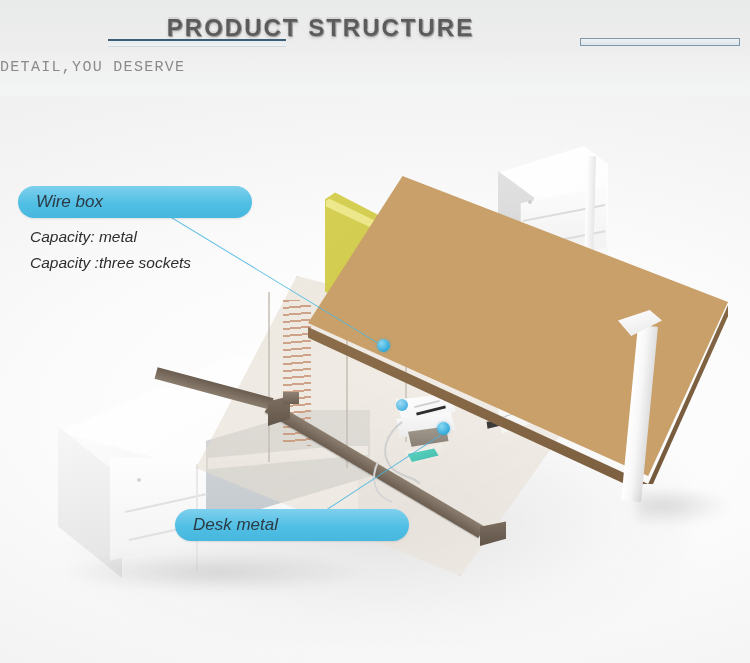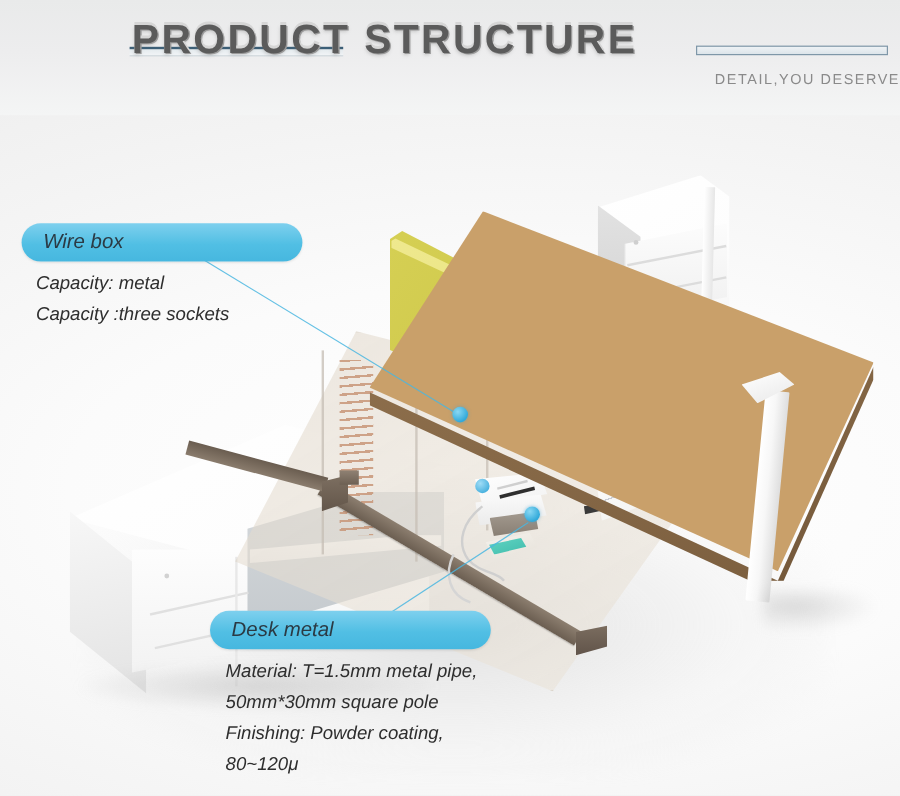--- a/index.html
+++ b/index.html
@@ -23,27 +23,27 @@
             background:linear-gradient(180deg,#e9eaea 0%, #ededee 45%, #f4f5f5 100%); }
   .hdr-line { position:absolute; height:8px; }
   .hdr-line.left  { left:108px;  top:39px; width:178px;
       border-top:2px solid #3c5f77; border-bottom:1px solid #cfd8dd; background:linear-gradient(180deg,#e4eaee,#f1f4f6); }
   .hdr-line.right { left:580px; top:38px; width:160px;
       border:1px solid #7f97a8; background:linear-gradient(180deg,#eef2f5,#dde5ea); }
 
   #title {
     position:absolute; left:0; top:14px; width:641px;
     text-align:center;
-    font-size:34px; font-weight:bold; letter-spacing:2.0px;
+    font-size:24px; font-weight:bold; letter-spacing:2.0px;
     color:#5b5b5b;
     text-shadow: 0 -2px 0 #d6d6d6, 1px 1px 0 #9a9a9a, 0 2px 3px rgba(120,120,120,.35);
   }
   #subtitle {
     position:absolute; left:0; top:59px; width:750px;
-    text-align:right; font-size:12px; letter-spacing:1.3px; color:#8a8a8a;
+    text-align:left; font-size:15px; letter-spacing:1.3px; color:#8a8a8a;font-family:Liberation Mono, monospace;
   }
 
   
   #scene { position:absolute; left:0; top:96px; width:750px; height:567px; }
   #floorglow { position:absolute; left:70px; top:300px; width:620px; height:250px;
      background:radial-gradient(ellipse at 50% 50%, rgba(205,205,205,.55) 0%, rgba(230,230,230,.25) 55%, rgba(255,255,255,0) 80%);
      filter:blur(6px); }
 
   
   .poly { position:absolute; }
@@ -281,21 +281,15 @@
       <span>Wire box</span>
     </div>
     <div class="callout-body" style="left:30px; top:128px;">
       <div>Capacity: metal</div>
       <div>Capacity :three sockets</div>
     </div>
 
     <div class="pill" style="left:175px; top:413px; width:234px;">
       <span>Desk metal</span>
     </div>
-    <div class="callout-body" style="left:188px; top:451px;">
-      <div>Material: T=1.5mm metal pipe,</div>
-      <div>50mm*30mm square pole</div>
-      <div>Finishing: Powder coating,</div>
-      <div>80~120μ</div>
-    </div>
 
   </div>
 </div>
 
 </body></html>

